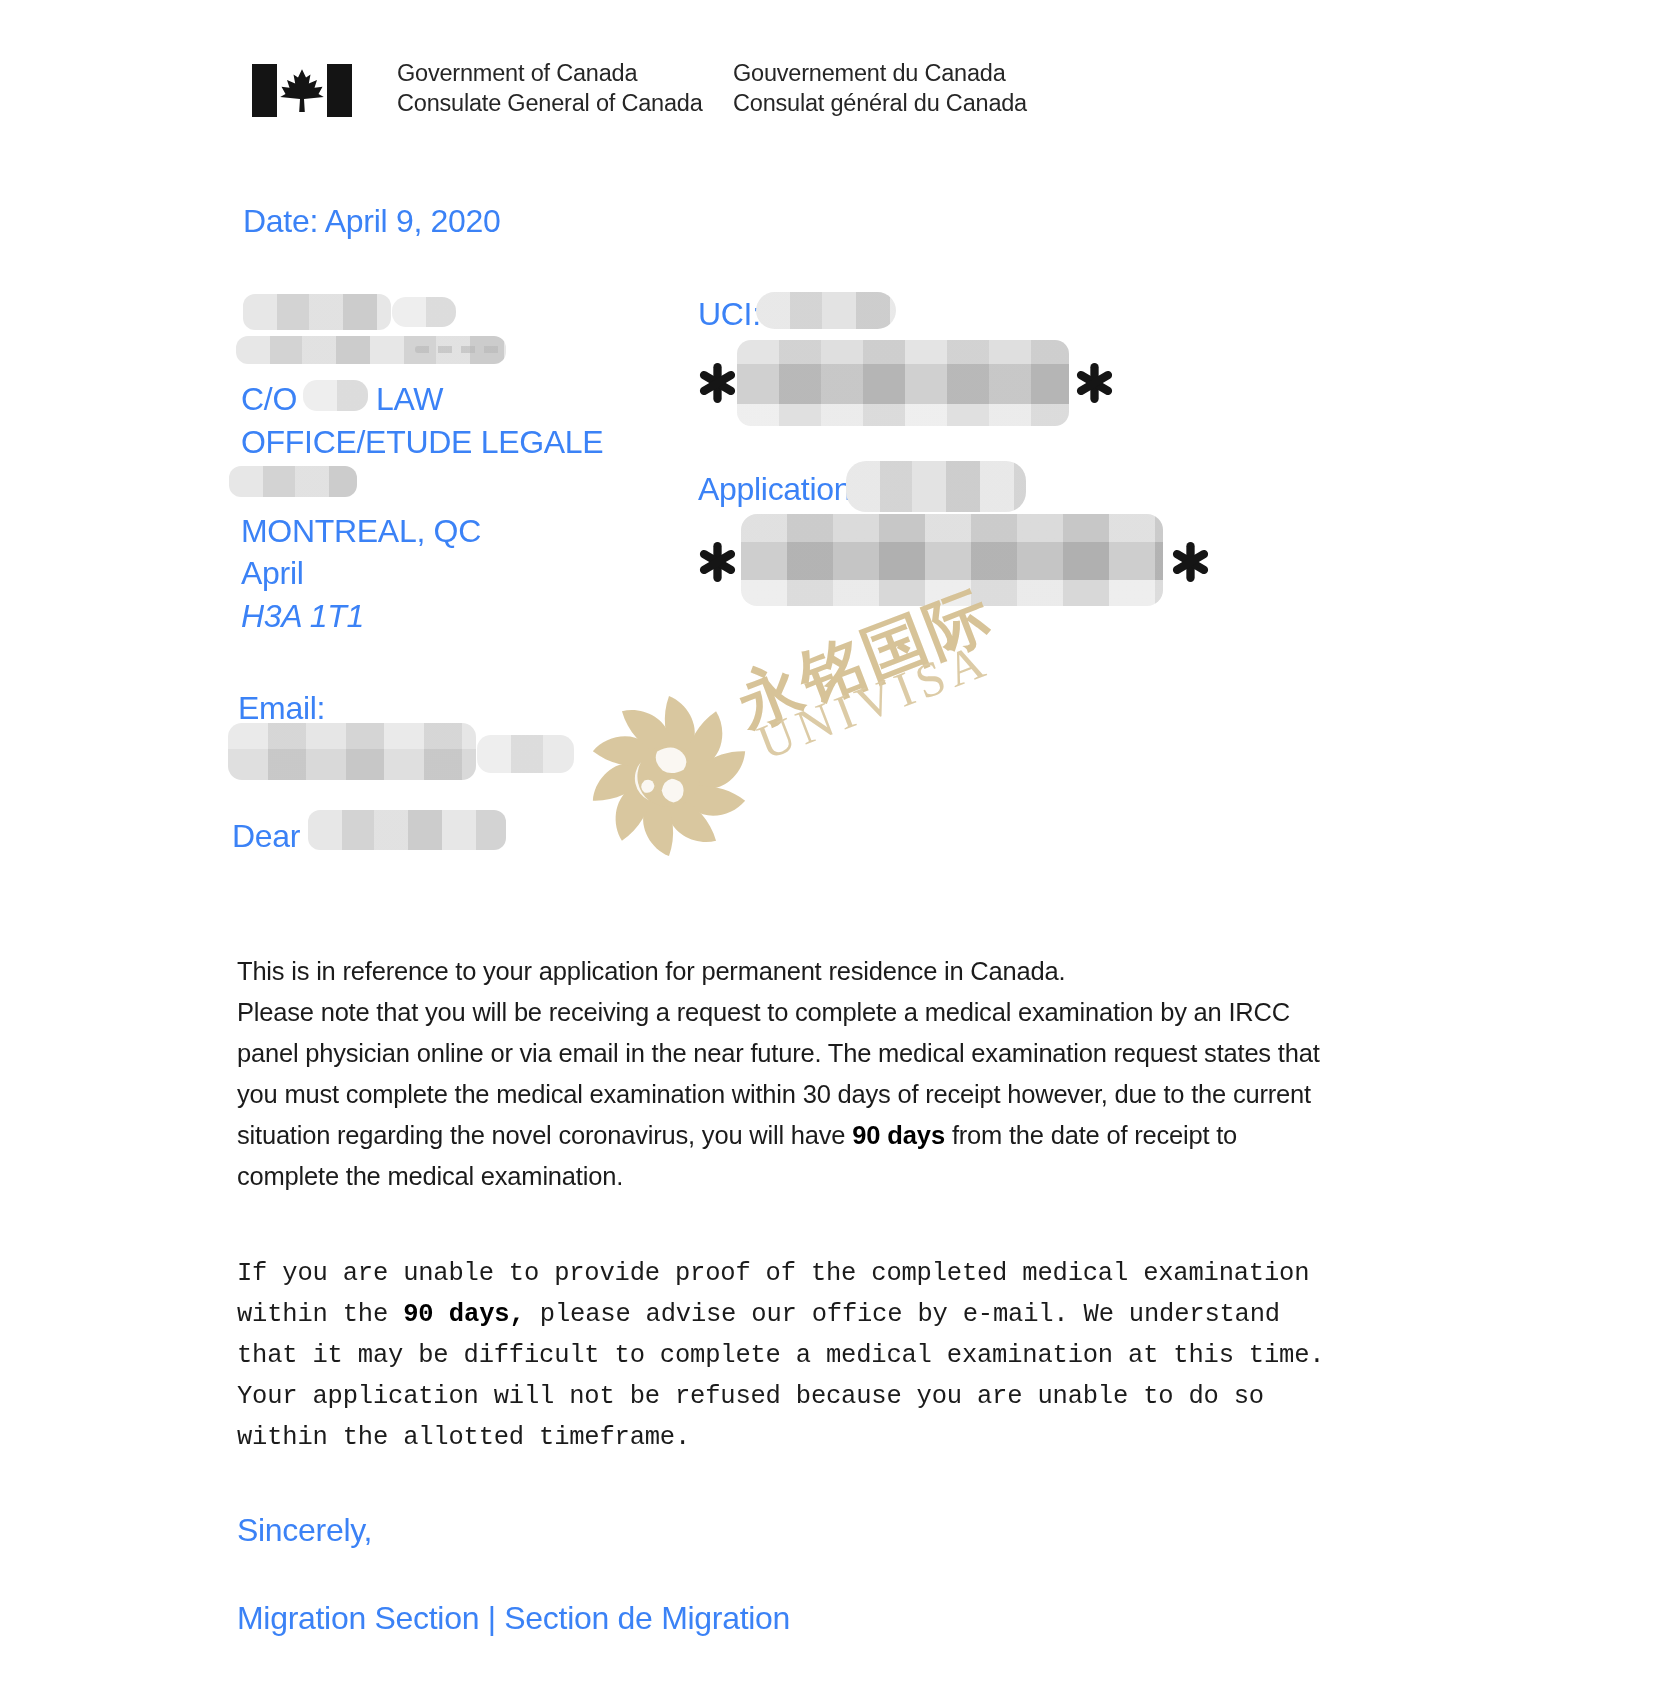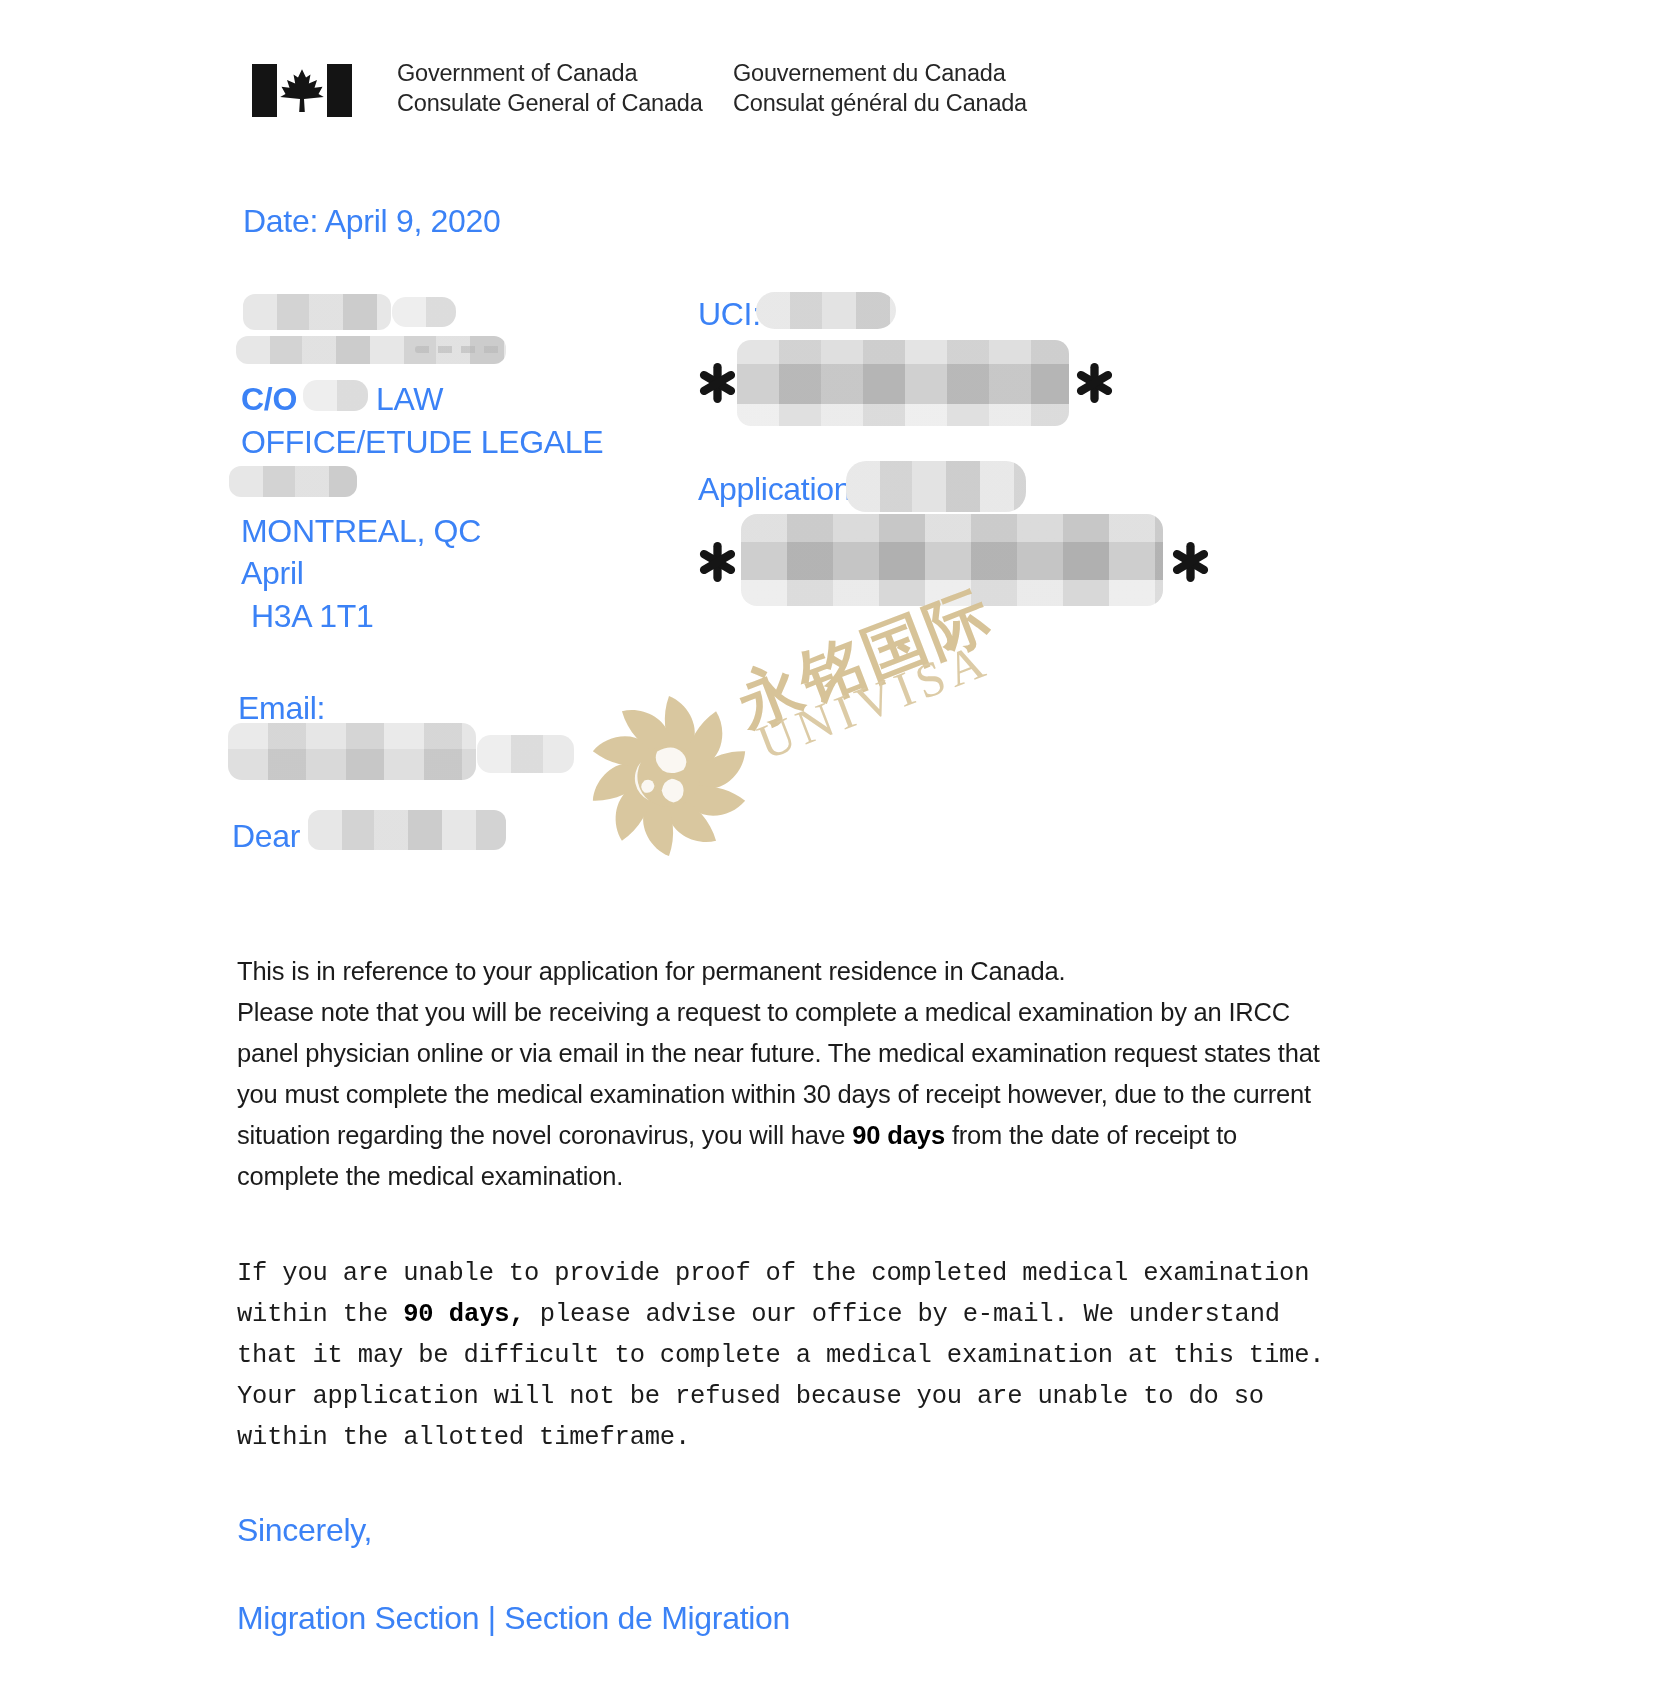--- a/index.html
+++ b/index.html
@@ -93,31 +93,31 @@
   </div>
 
   <div class="txt" style="left:243px; top:203px;">Date: April 9, 2020</div>
 
   <div class="redact z2" style="left:243px; top:294px; width:148px; height:36px;"></div>
   <div class="redact redact--soft z2" style="left:392px; top:297px; width:64px; height:30px;"></div>
 
   <div class="redact z2" style="left:236px; top:336px; width:270px; height:28px;"></div>
   <div class="dash-remnant z2" style="left:415px; top:346px; width:88px;"></div>
 
-  <span class="txt" style="left:241px; top:381px;font-weight:bold;">C/O</span>
+  <span class="txt" style="left:241px; top:381px;">C/O</span>
   <div class="redact redact--soft z2" style="left:303px; top:380px; width:65px; height:31px;"></div>
   <span class="txt" style="left:360px; top:381px;margin-left:16px;">LAW</span>
 
   <div class="txt" style="left:241px; top:424px;">OFFICE/ETUDE LEGALE</div>
 
   <div class="redact z2" style="left:229px; top:466px; width:128px; height:31px;"></div>
 
   <div class="txt" style="left:241px; top:513px;">MONTREAL, QC</div>
   <div class="txt" style="left:241px; top:555px;">April</div>
-  <div class="txt" style="left:251px; top:598px;">H3A 1T1</div>
+  <div class="txt" style="left:241px; top:598px;font-style:italic;">H3A 1T1</div>
 
   <span class="txt" style="left:698px; top:296px;">UCI:</span>
   <div class="redact redact--pill z2" style="left:756px; top:292px; width:140px; height:37px;"></div>
 
   <svg class="ast z4" style="left:699px; top:361px;" viewBox="0 0 40 44">
     <g stroke="#151515" stroke-width="9" stroke-linecap="round" fill="none">
       <path d="M20 5 V39"></path>
         <path d="M5.5 13.5 L34.5 30.5"></path>
         <path d="M34.5 13.5 L5.5 30.5"></path>
     </g>

